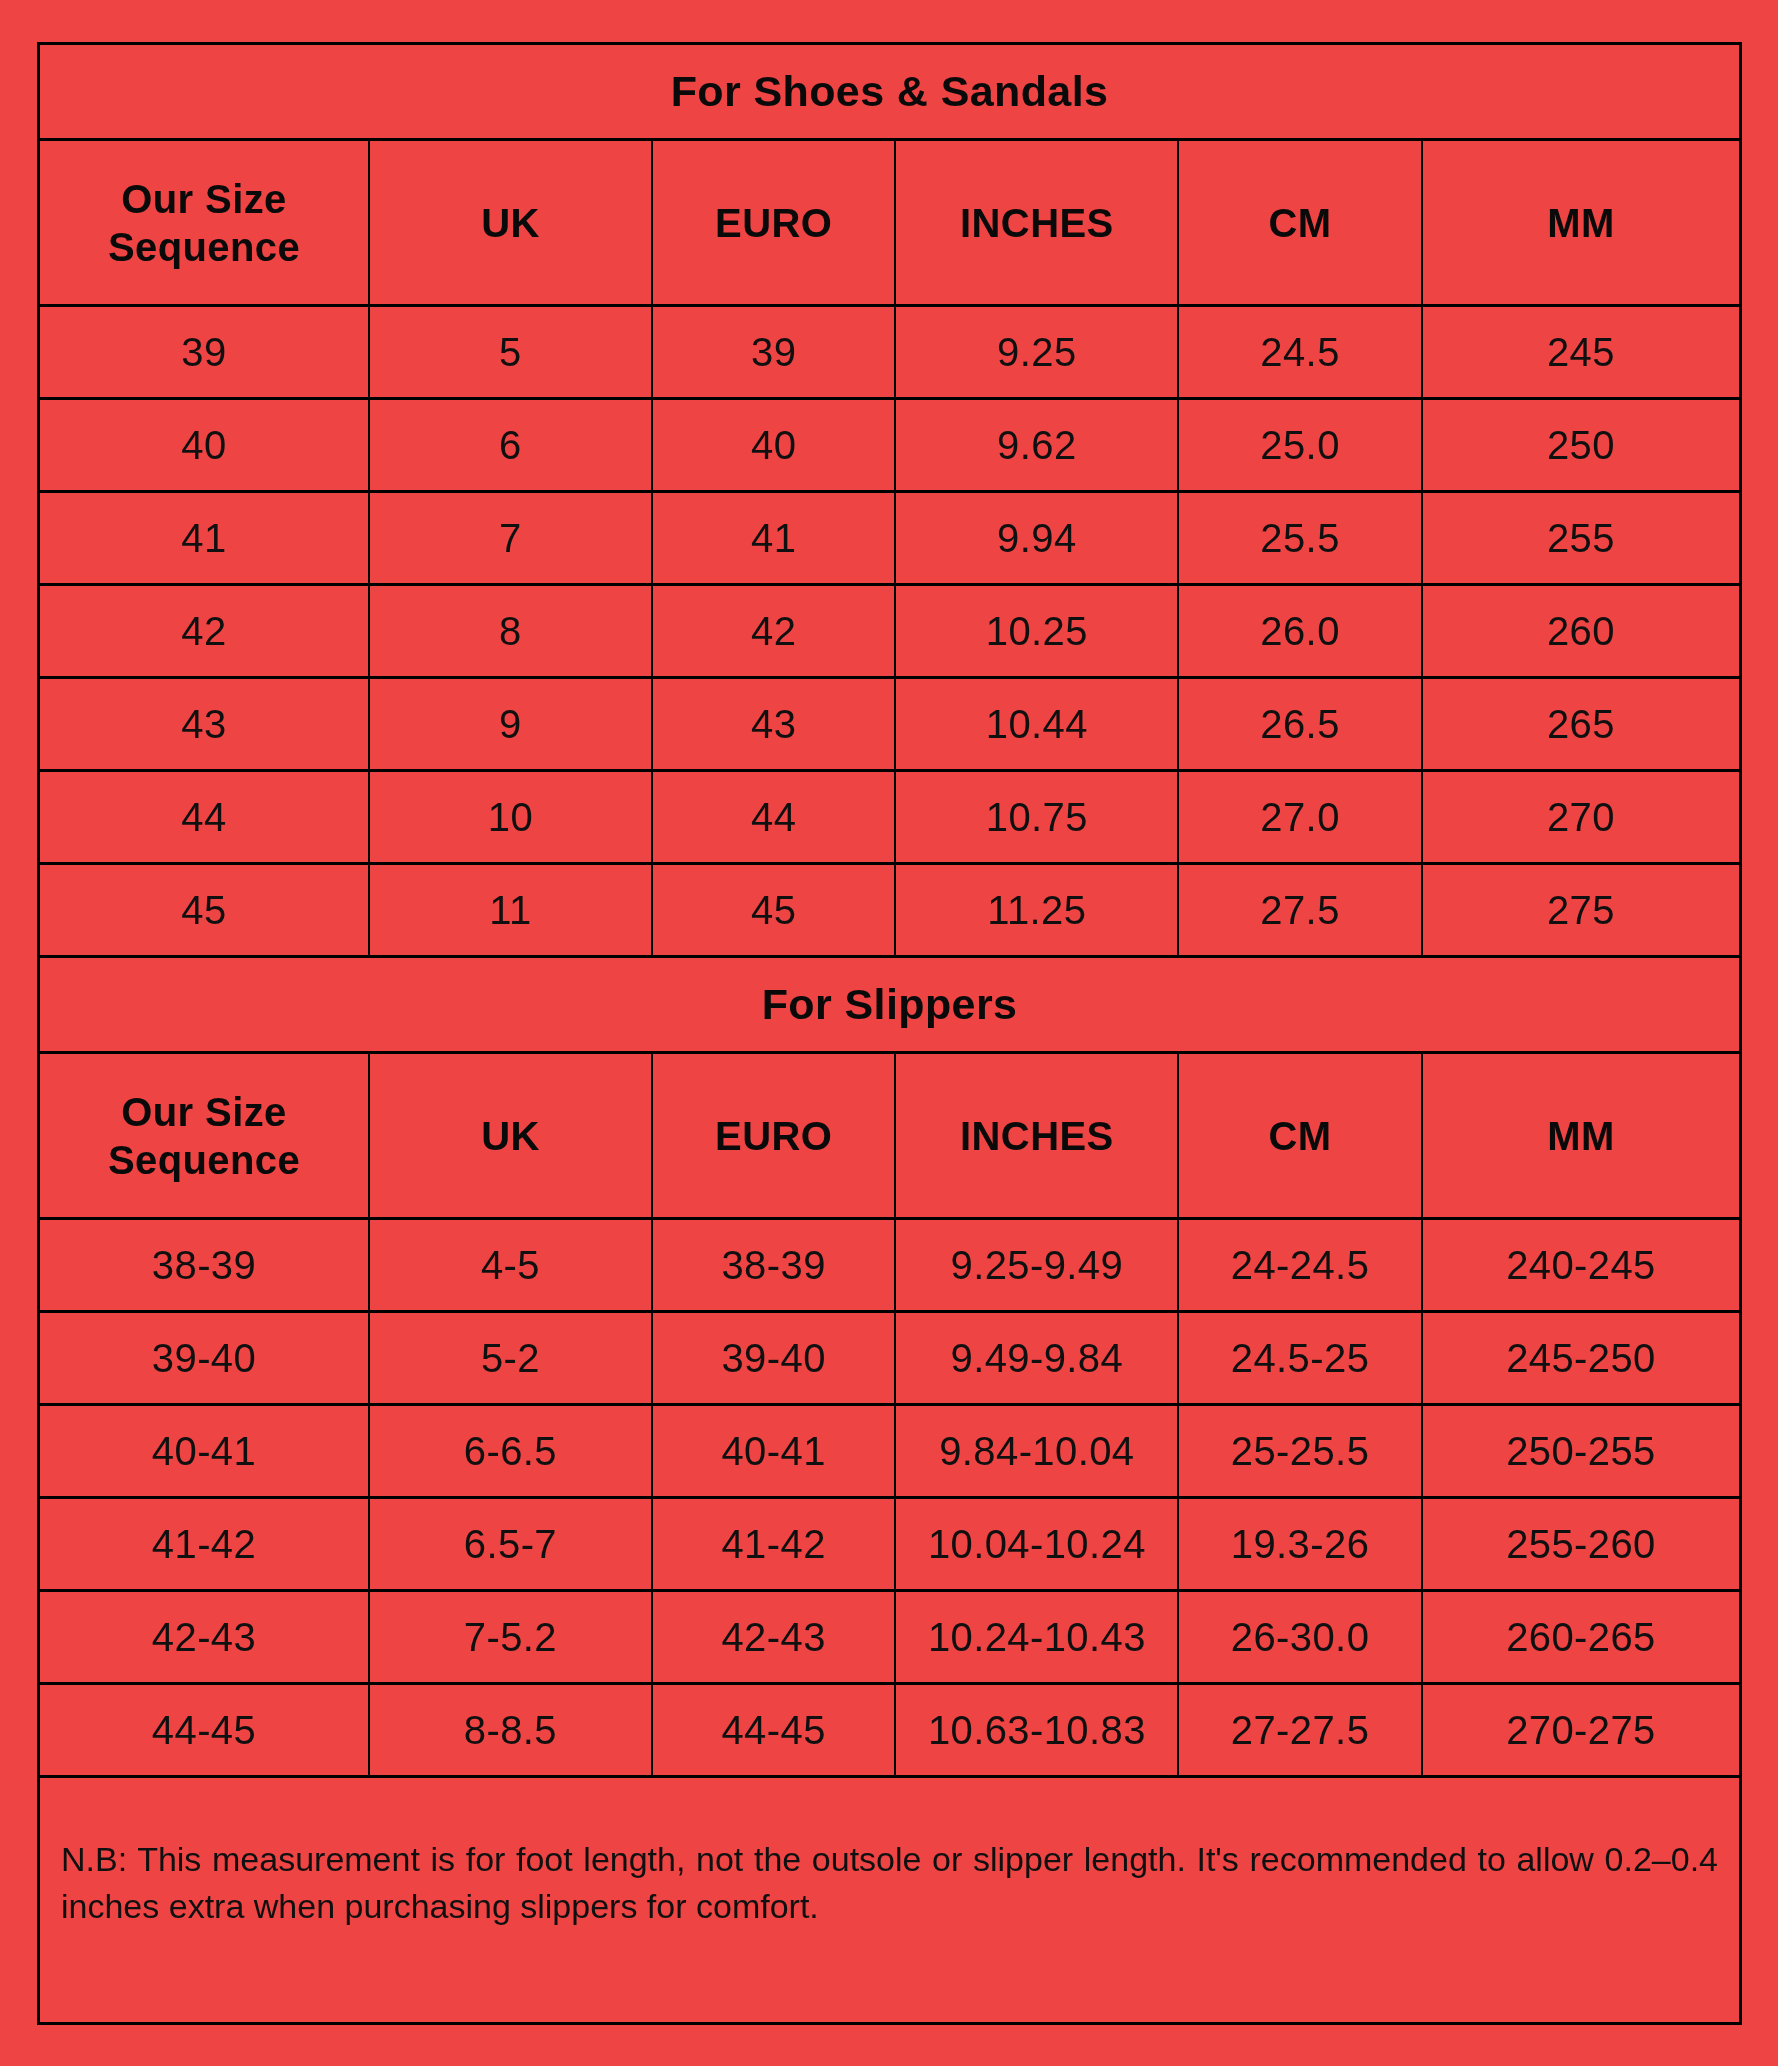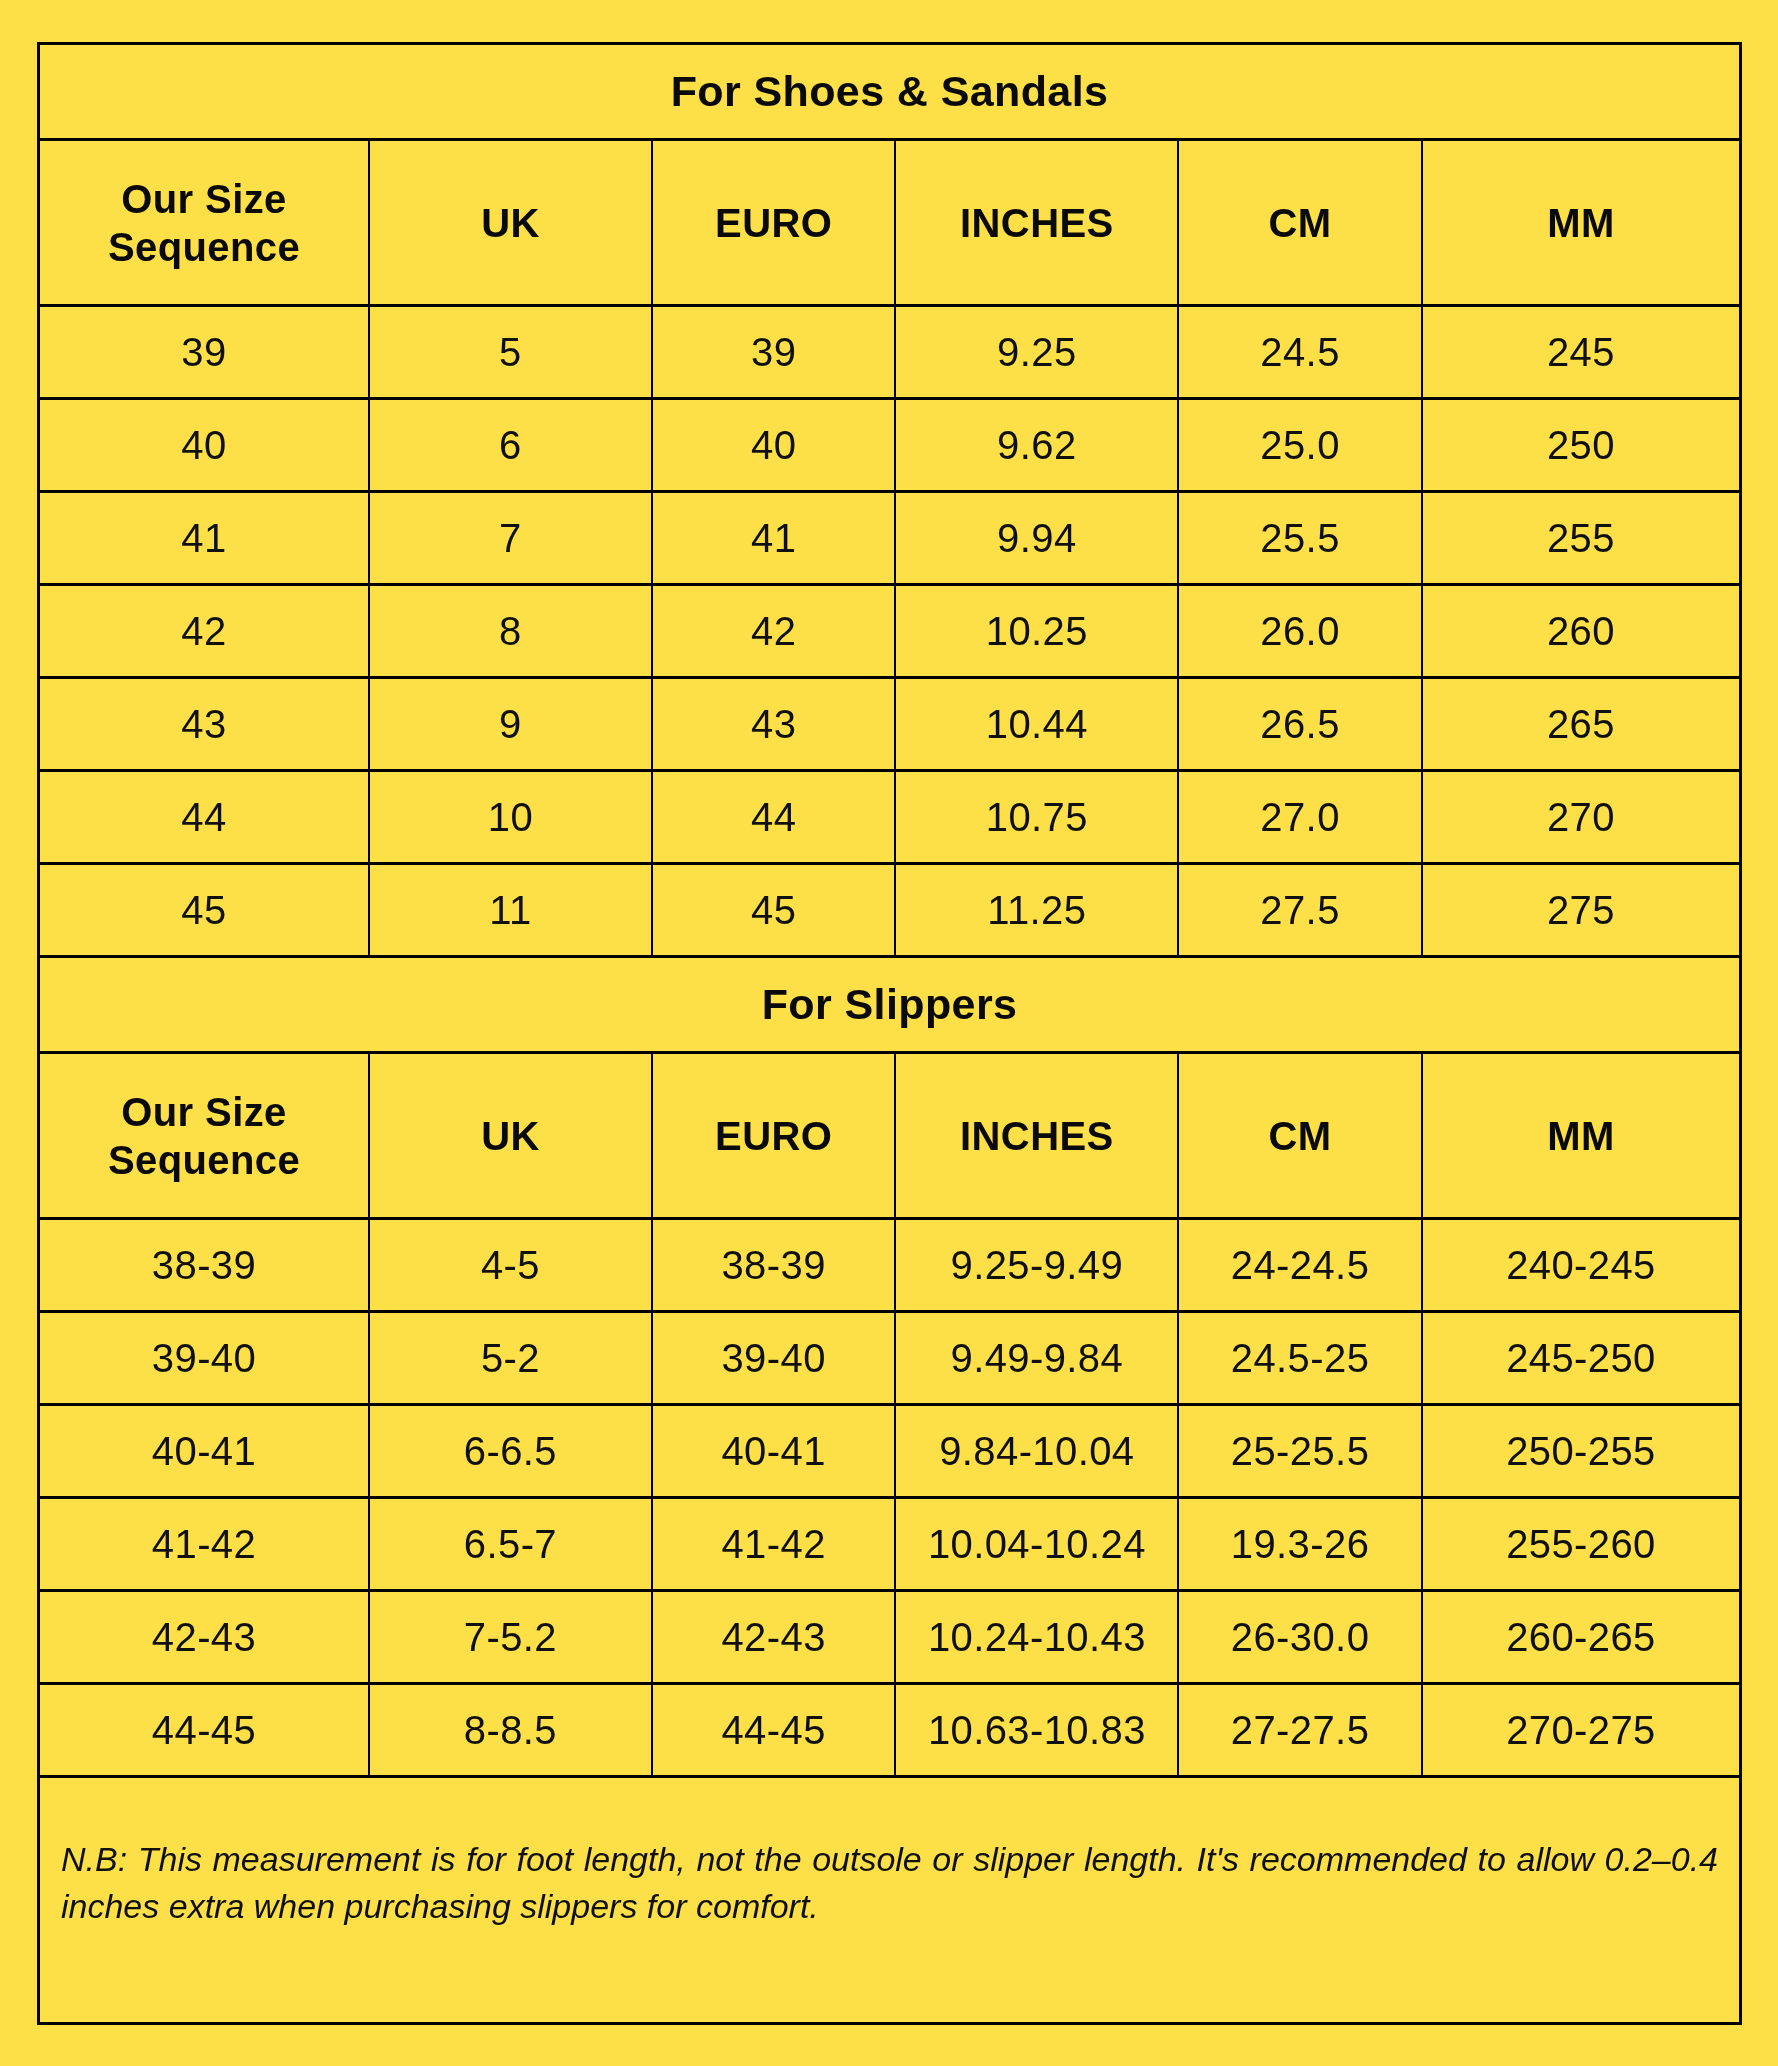--- a/index.html
+++ b/index.html
@@ -5,21 +5,21 @@
   html, body {
     margin: 0;
     padding: 0;
     background: #ffffff;
   }
   .page {
     width: 1778px;
     height: 2066px;
     box-sizing: border-box;
     padding: 42px 36px 41px 37px;
-    background: #fde047;
+    background: #ef4444;
     font-family: "Liberation Sans", "DejaVu Sans", sans-serif;
     color: #101010;
   }
   table.size-chart {
     width: 100%;
     height: 100%;
     border-collapse: collapse;
     table-layout: fixed;
     border: 3.7px solid #000000;
   }
@@ -61,21 +61,20 @@
     letter-spacing: 0.4px;
   }
   .note-cell {
     font-size: 34px;
     font-weight: 400;
     line-height: 1.38;
     text-align: justify;
     text-align-last: left;
     vertical-align: middle;
     padding: 0 21px 34px 21px;
-    font-style: italic;
   }
 </style>
 </head>
 <body>
 
 <div class="page">
   <table class="size-chart">
     <colgroup>
       <col class="c1">
         <col class="c2">

